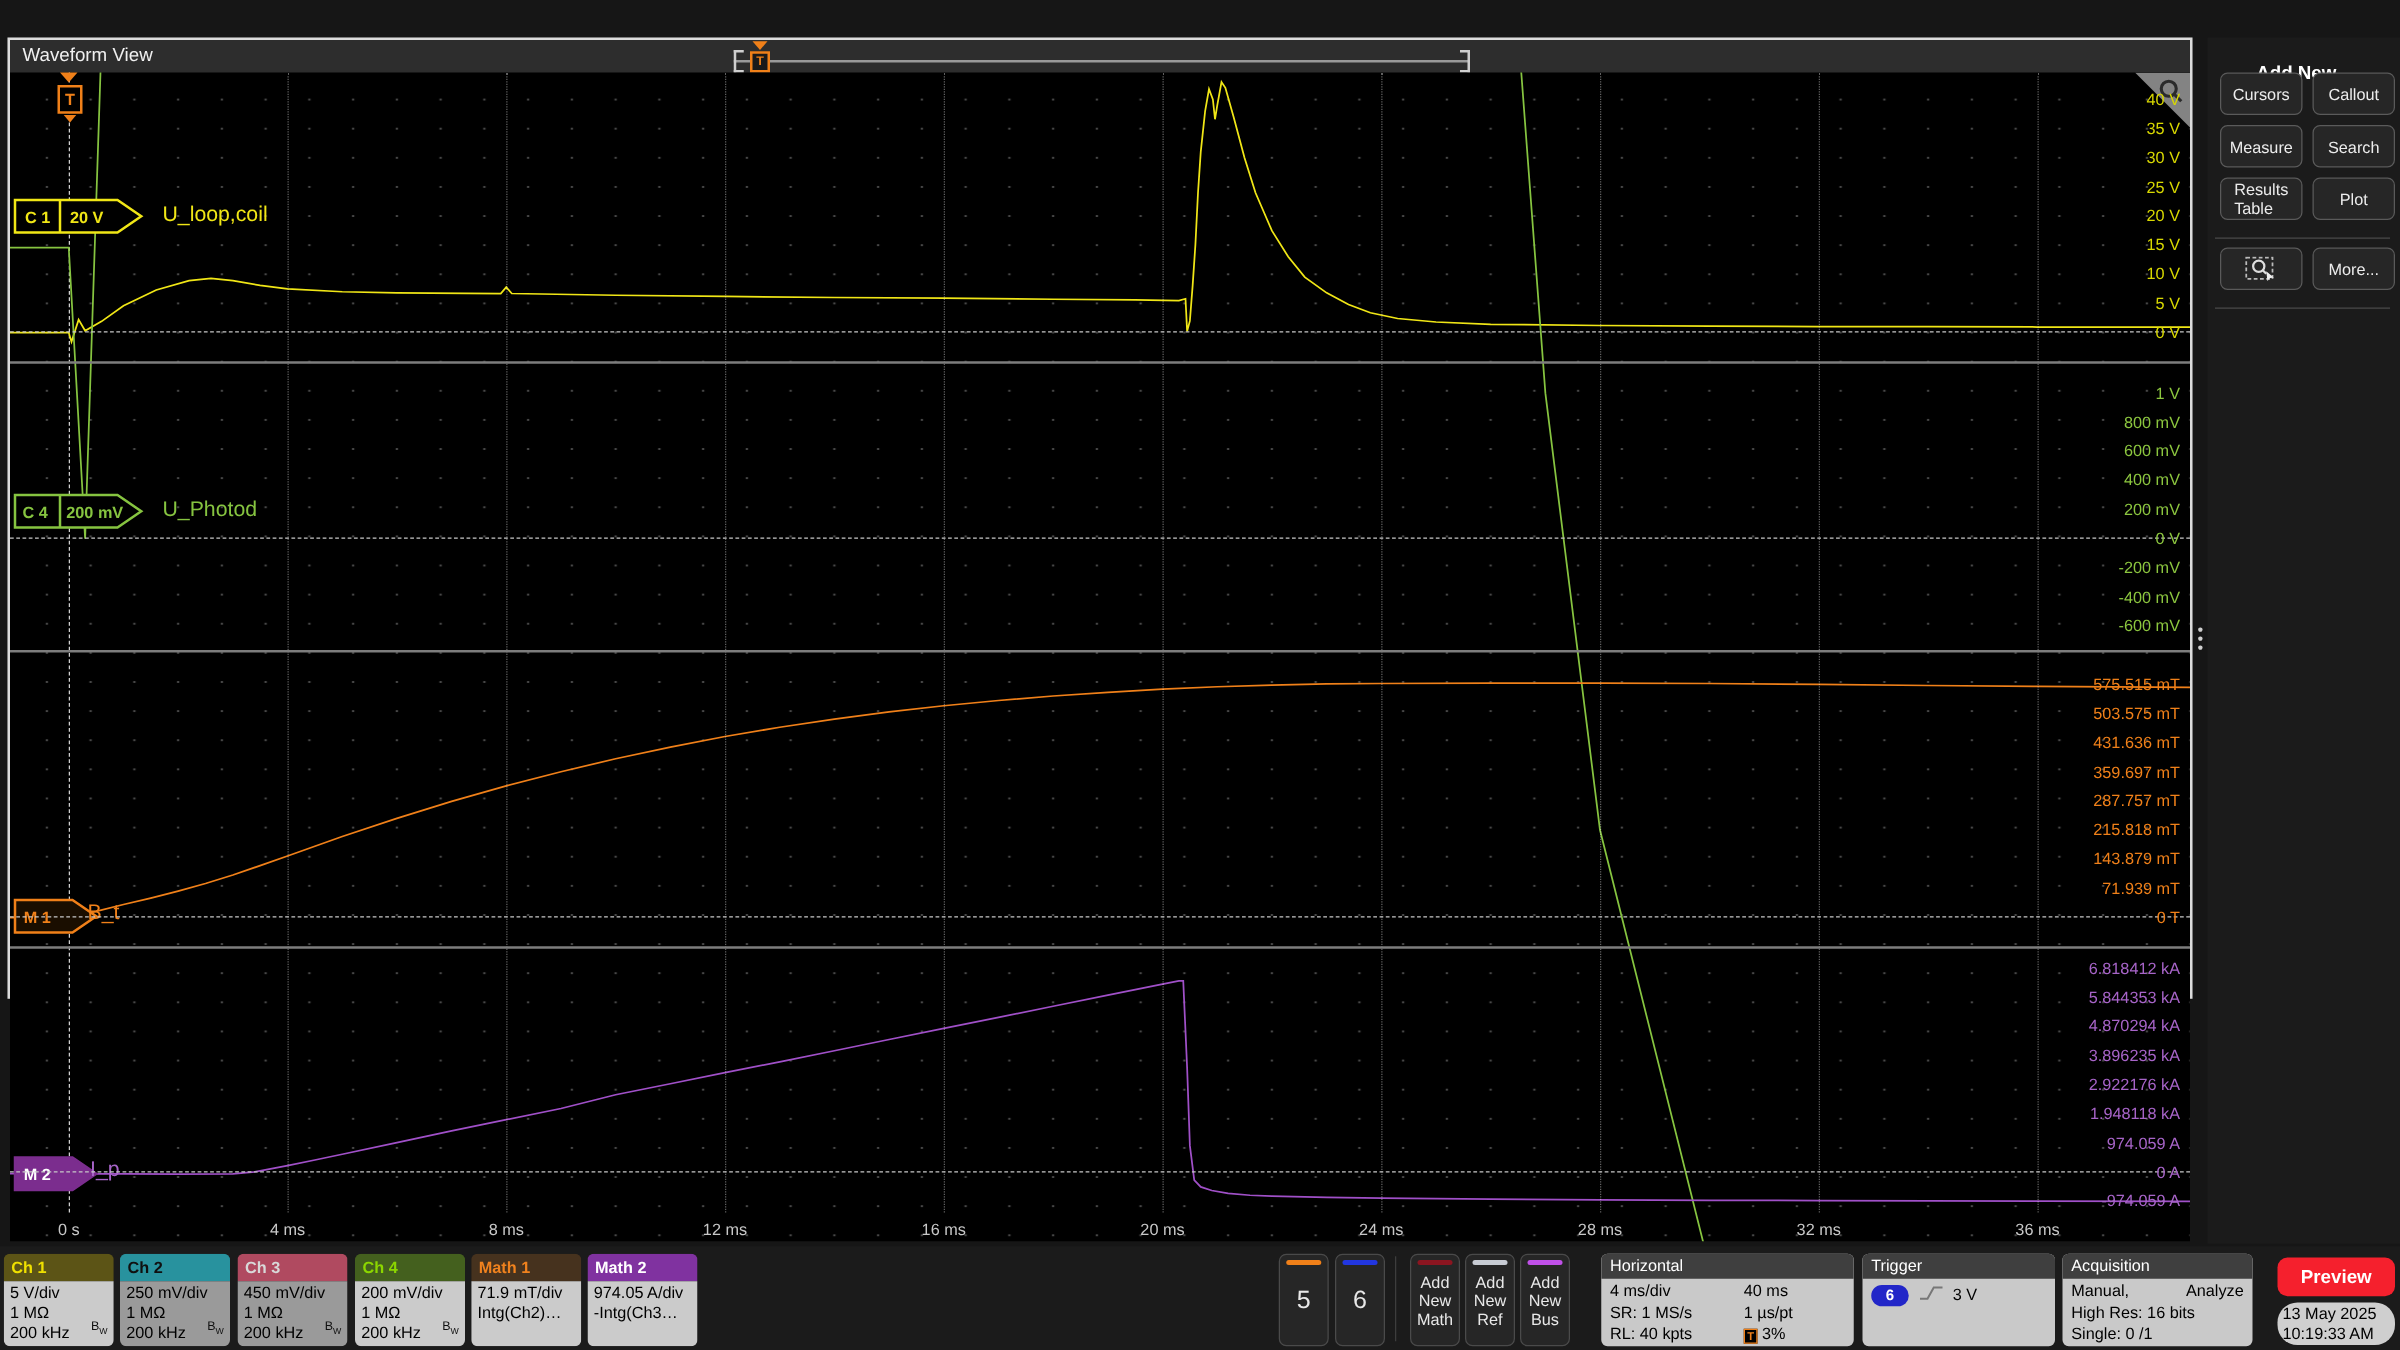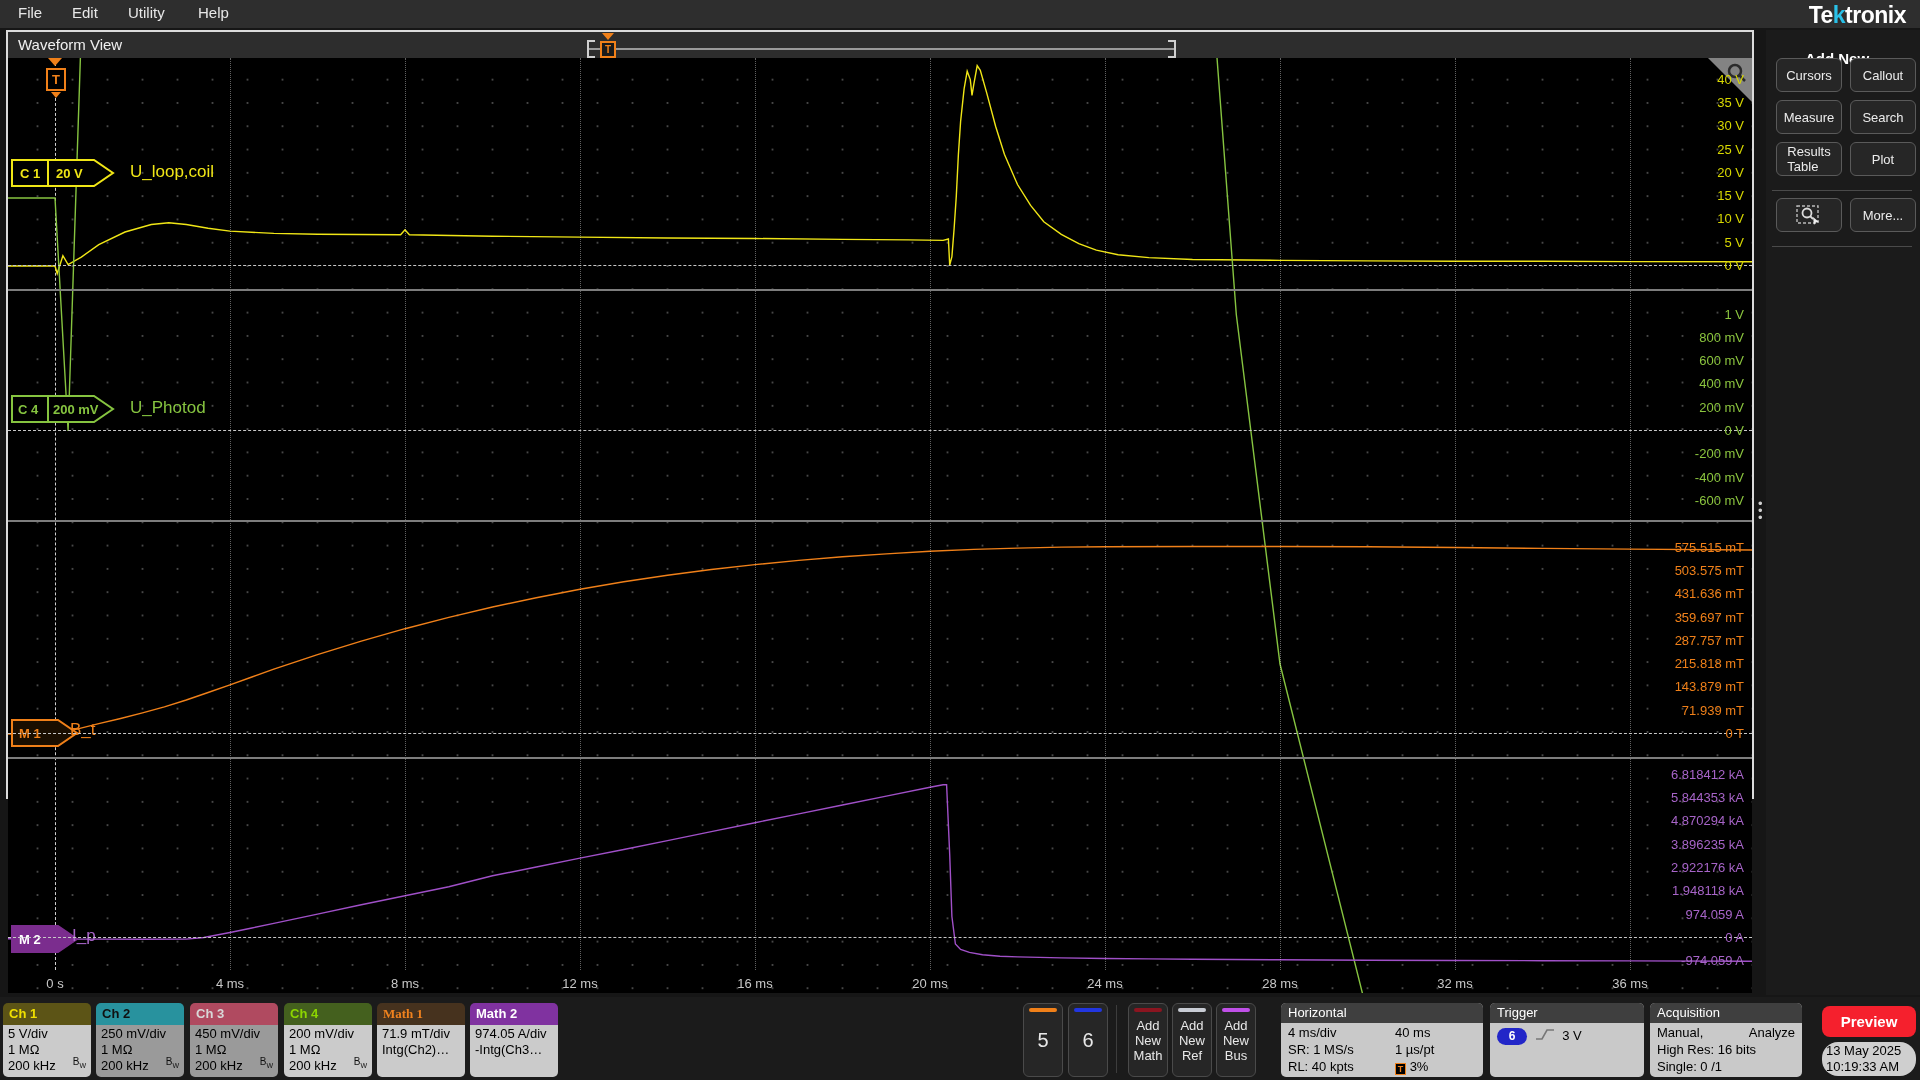--- a/index.html
+++ b/index.html
@@ -90,27 +90,20 @@
   #datetime { position:absolute; left:1822px; top:1042px; width:94px; height:34px; background:#cfcfcf;
     border-radius:16px; color:#000; font-size:13px; line-height:16px; padding:1px 0 0 4px; }
   .ticon { display:inline-block; width:11px; height:12px; background:#000; border:1px solid #f08019;
     color:#f08019; font-size:9px; font-weight:bold; text-align:center; line-height:11px; vertical-align:-1px; }
 </style>
 </head>
 <body>
 
 <div id="app">
 
-  <div id="menubar">
-    <span class="menu-item" style="left:18px">File</span>
-    <span class="menu-item" style="left:72px">Edit</span>
-    <span class="menu-item" style="left:128px">Utility</span>
-    <span class="menu-item" style="left:198px">Help</span>
-    <div id="logo"><span>Te</span><span class="k">k</span><span>tronix</span></div>
-  </div>
 
   <div id="wave">
     <span id="wave-title">Waveform View</span>
 
     <div id="ovbar">
       <div class="line"></div>
       <div class="brkL"></div>
       <div class="brkR"></div>
       <div id="ov-tri" class="tri-down" style="border-left-width:6px;border-right-width:6px;border-top-width:7px;"></div>
       <div id="ov-tmark">T</div>
@@ -264,21 +257,21 @@
     </div>
     <div class="chbadge" style="left:190px">
       <div class="hd" style="background: rgb(176, 74, 96); color: rgb(216, 216, 216);">Ch 3</div>
       <div class="bd" style="background: rgb(154, 154, 154);"><span>450 mV/div</span><br><span>1 MΩ</span><br><span>200 kHz</span><span class="bw">B<sub>W</sub></span></div>
     </div>
     <div class="chbadge" style="left:284px">
       <div class="hd" style="background: rgb(68, 96, 30); color: rgb(140, 214, 0);">Ch 4</div>
       <div class="bd" style="background: rgb(203, 203, 203);"><span>200 mV/div</span><br><span>1 MΩ</span><br><span>200 kHz</span><span class="bw">B<sub>W</sub></span></div>
     </div>
     <div class="chbadge" style="left:377px">
-      <div class="hd" style="background: rgb(70, 50, 30); color: rgb(240, 130, 30); font-family: Liberation Serif, serif;">Math 1</div>
+      <div class="hd" style="background: rgb(70, 50, 30); color: rgb(240, 130, 30);">Math 1</div>
       <div class="bd" style="background: rgb(203, 203, 203);"><span>71.9 mT/div</span><br><span>Intg(Ch2)…</span></div>
     </div>
     <div class="chbadge" style="left:470px">
       <div class="hd" style="background: rgb(128, 50, 160); color: rgb(255, 255, 255);">Math 2</div>
       <div class="bd" style="background: rgb(203, 203, 203);"><span>974.05 A/div</span><br><span>-Intg(Ch3…</span></div>
     </div>
 
     <div class="numbtn" style="left:1023px">
         <div class="stripe" style="background: rgb(240, 128, 25);"></div>
         <span>5</span>

